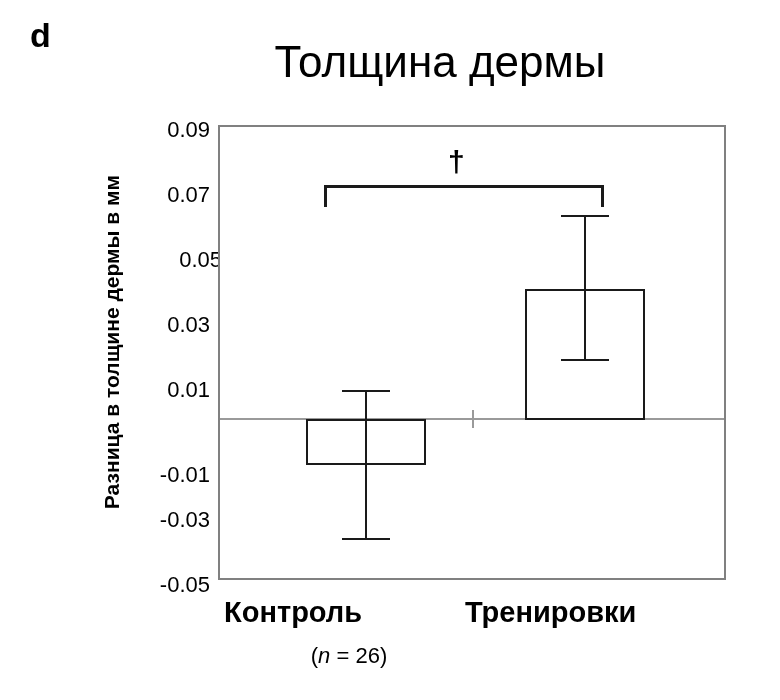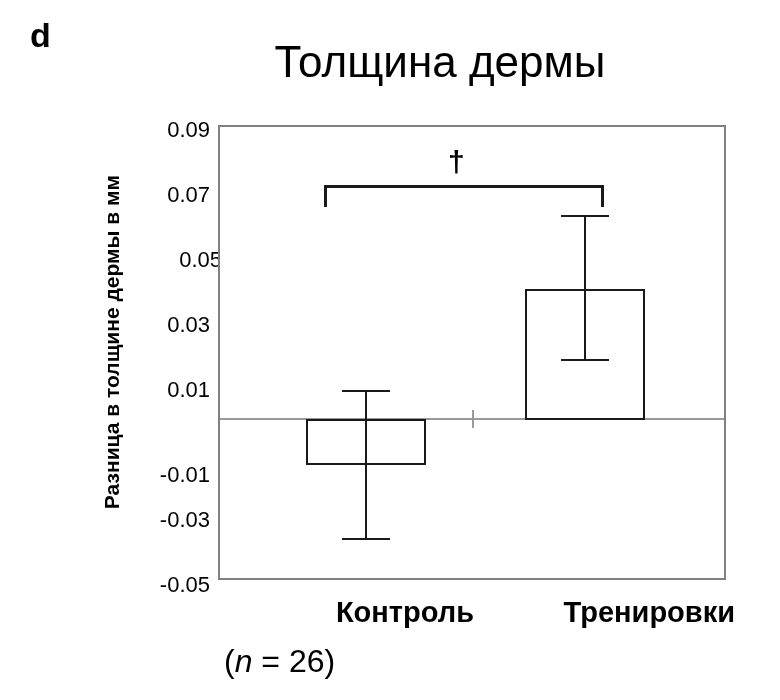--- a/index.html
+++ b/index.html
@@ -110,29 +110,29 @@
     background: #1a1a1a;
   }
   .sig-symbol {
     position: absolute;
     font-size: 30px;
     font-weight: bold;
     line-height: 1;
   }
   .cat-label {
     position: absolute;
-    text-align: right;
+    text-align: left;
     font-size: 29px;
     font-weight: bold;
     line-height: 1;
   }
   .cat-sub {
     position: absolute;
-    text-align: left;
-    font-size: 32px;
+    text-align: center;
+    font-size: 22px;
     line-height: 1;
   }
   .cat-sub i {
     font-style: italic;
   }
 </style>
 </head>
 <body>
 
 <div id="figure">

